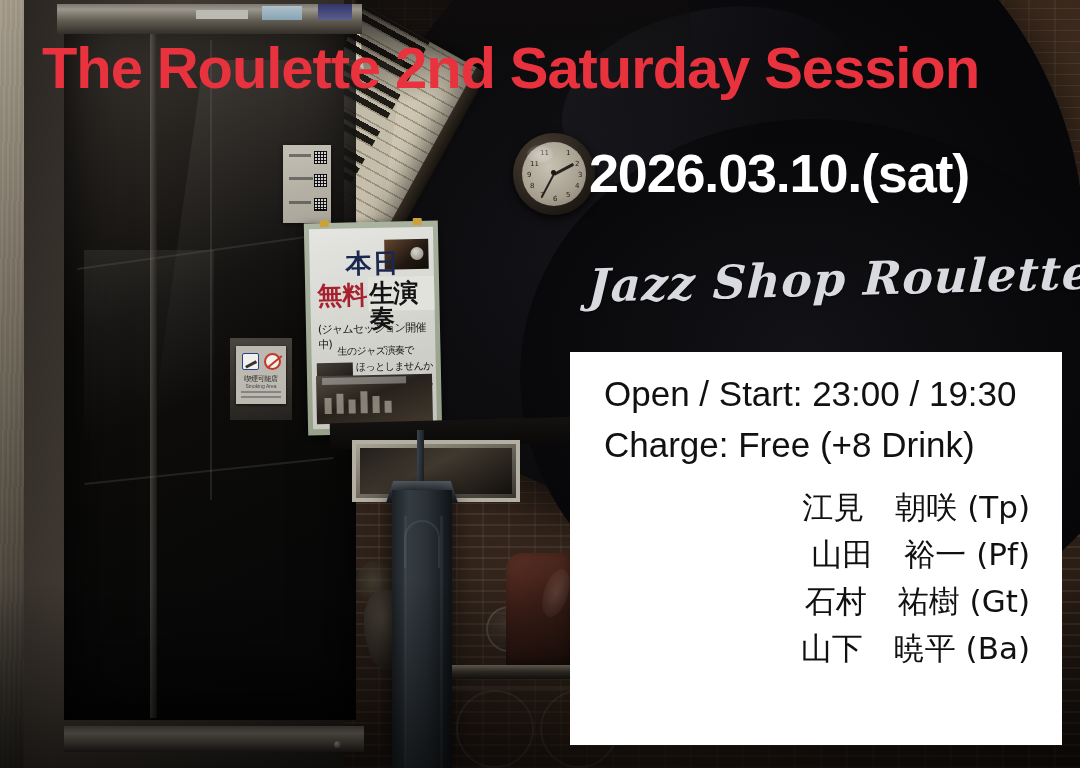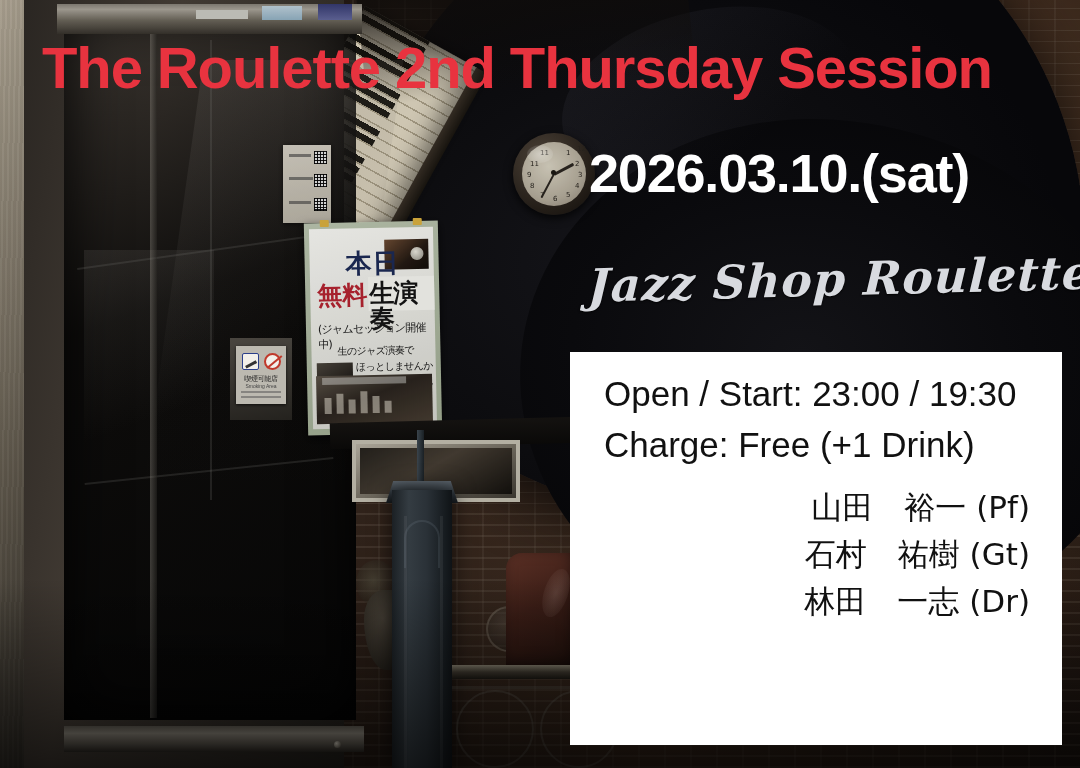--- a/index.html
+++ b/index.html
@@ -695,30 +695,31 @@
     <div class="chair"></div>
     <div class="chair-gloss"></div>
     <div class="ledge"></div>
     <div class="rail-ring" style="left:456px; top:690px; width:78px; height:78px;"></div>
     <div class="rail-ring" style="left:540px; top:690px; width:78px; height:78px;"></div>
     <div class="rail-bar" style="left:452px; top:686px; width:180px; height:3px;"></div>
 
     <div class="bottom-dark"></div>
   </div>
 
-  <div class="title">The Roulette 2nd Thursday Session</div>
+  <div class="title">The Roulette 2nd Saturday Session</div>
 
   <div class="date">2026.03.10.(sat)</div>
 
   <div class="shop-logo">Jazz Shop Roulette</div>
 
   <div class="info-panel">
     <div class="info-line l1">Open / Start: 23:00 / 19:30</div>
-    <div class="info-line l2">Charge: Free (+1 Drink)</div>
+    <div class="info-line l2">Charge: Free (+8 Drink)</div>
 
     <div class="members">
+      <div class="member-row">江見　朝咲 (Tp)</div>
       <div class="member-row">山田　裕一 (Pf)</div>
       <div class="member-row">石村　祐樹 (Gt)</div>
-      <div class="member-row">林田　一志 (Dr)</div>
+      <div class="member-row">山下　暁平 (Ba)</div>
     </div>
   </div>
 
 </div>
 
 </body></html>

